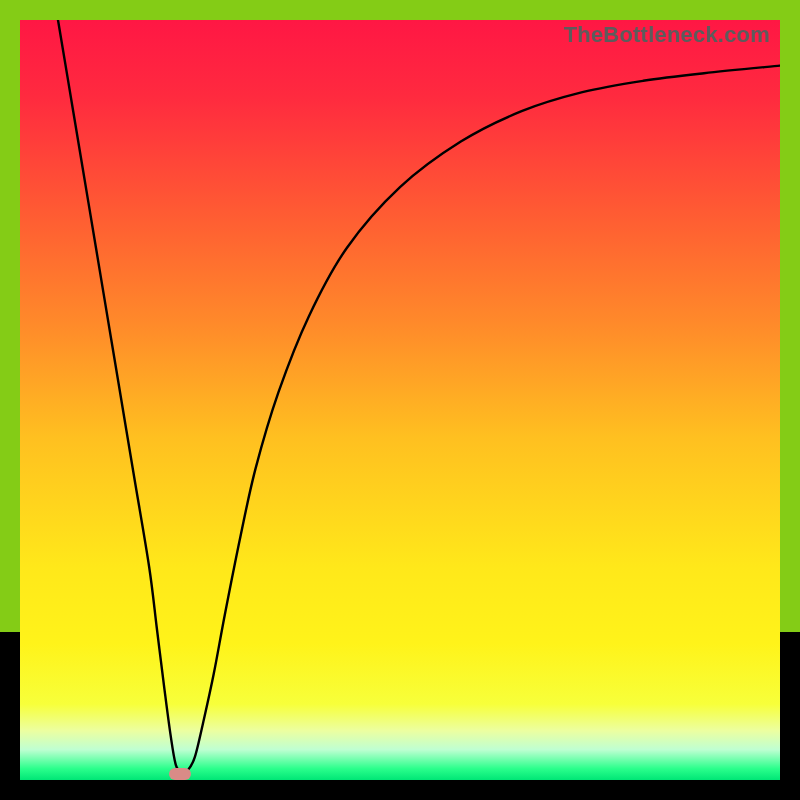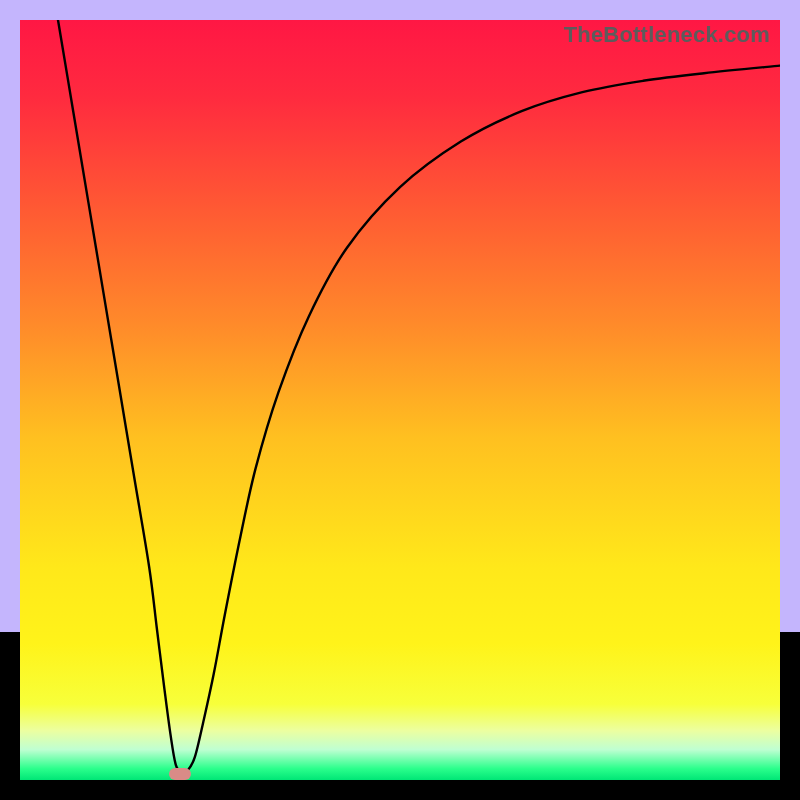--- a/index.html
+++ b/index.html
@@ -1,21 +1,21 @@
 <!DOCTYPE html>
 <html><head>
 <meta charset="utf-8">
 <style>
   * { margin: 0; padding: 0; box-sizing: border-box; }
   html, body { width: 800px; height: 800px; overflow: hidden; background: #000; }
   .frame {
     position: relative;
     width: 800px;
     height: 632px;
-    background: #c4b5fd;
+    background: #84cc16;
   }
   .plot-area {
     position: absolute;
     left: 20px;
     top: 20px;
     width: 760px;
     height: 760px;
     overflow: hidden;
   }
   .gradient {

